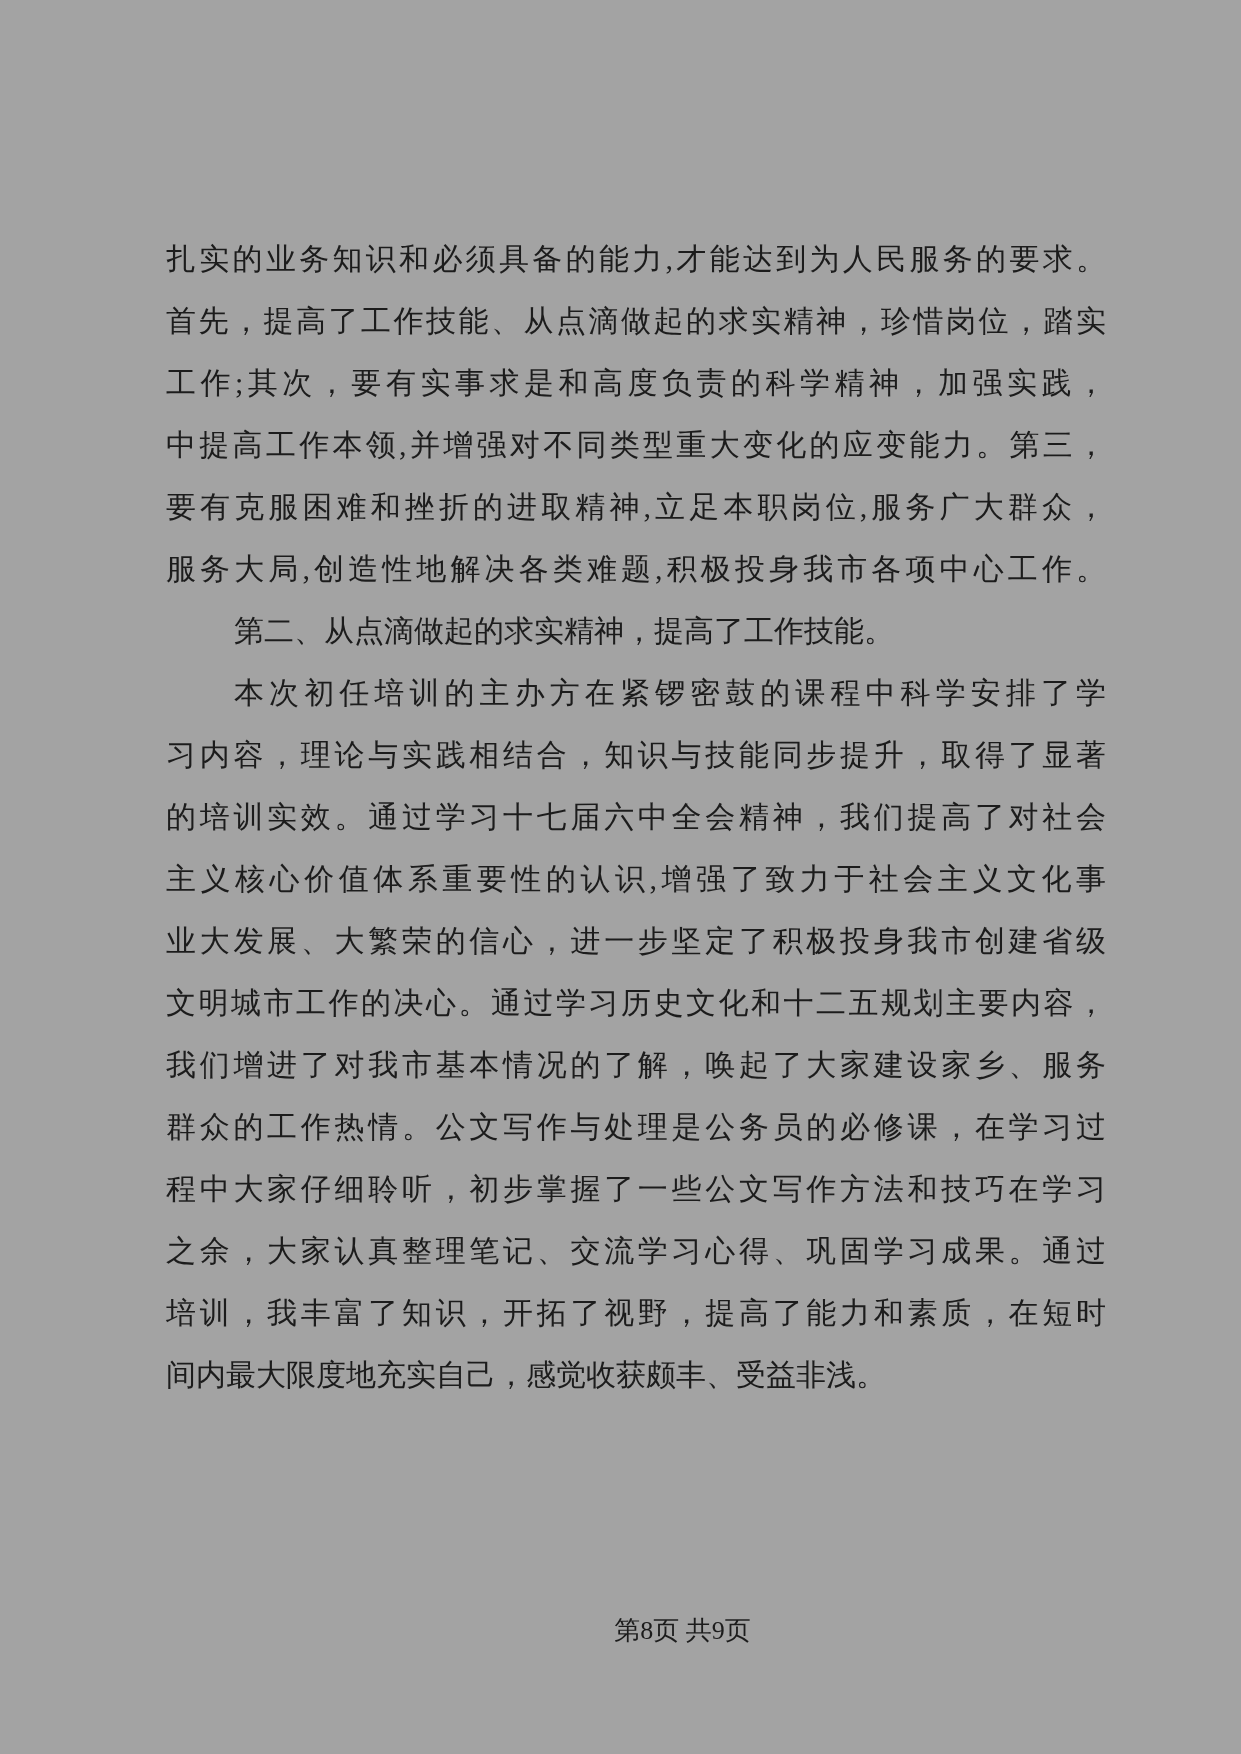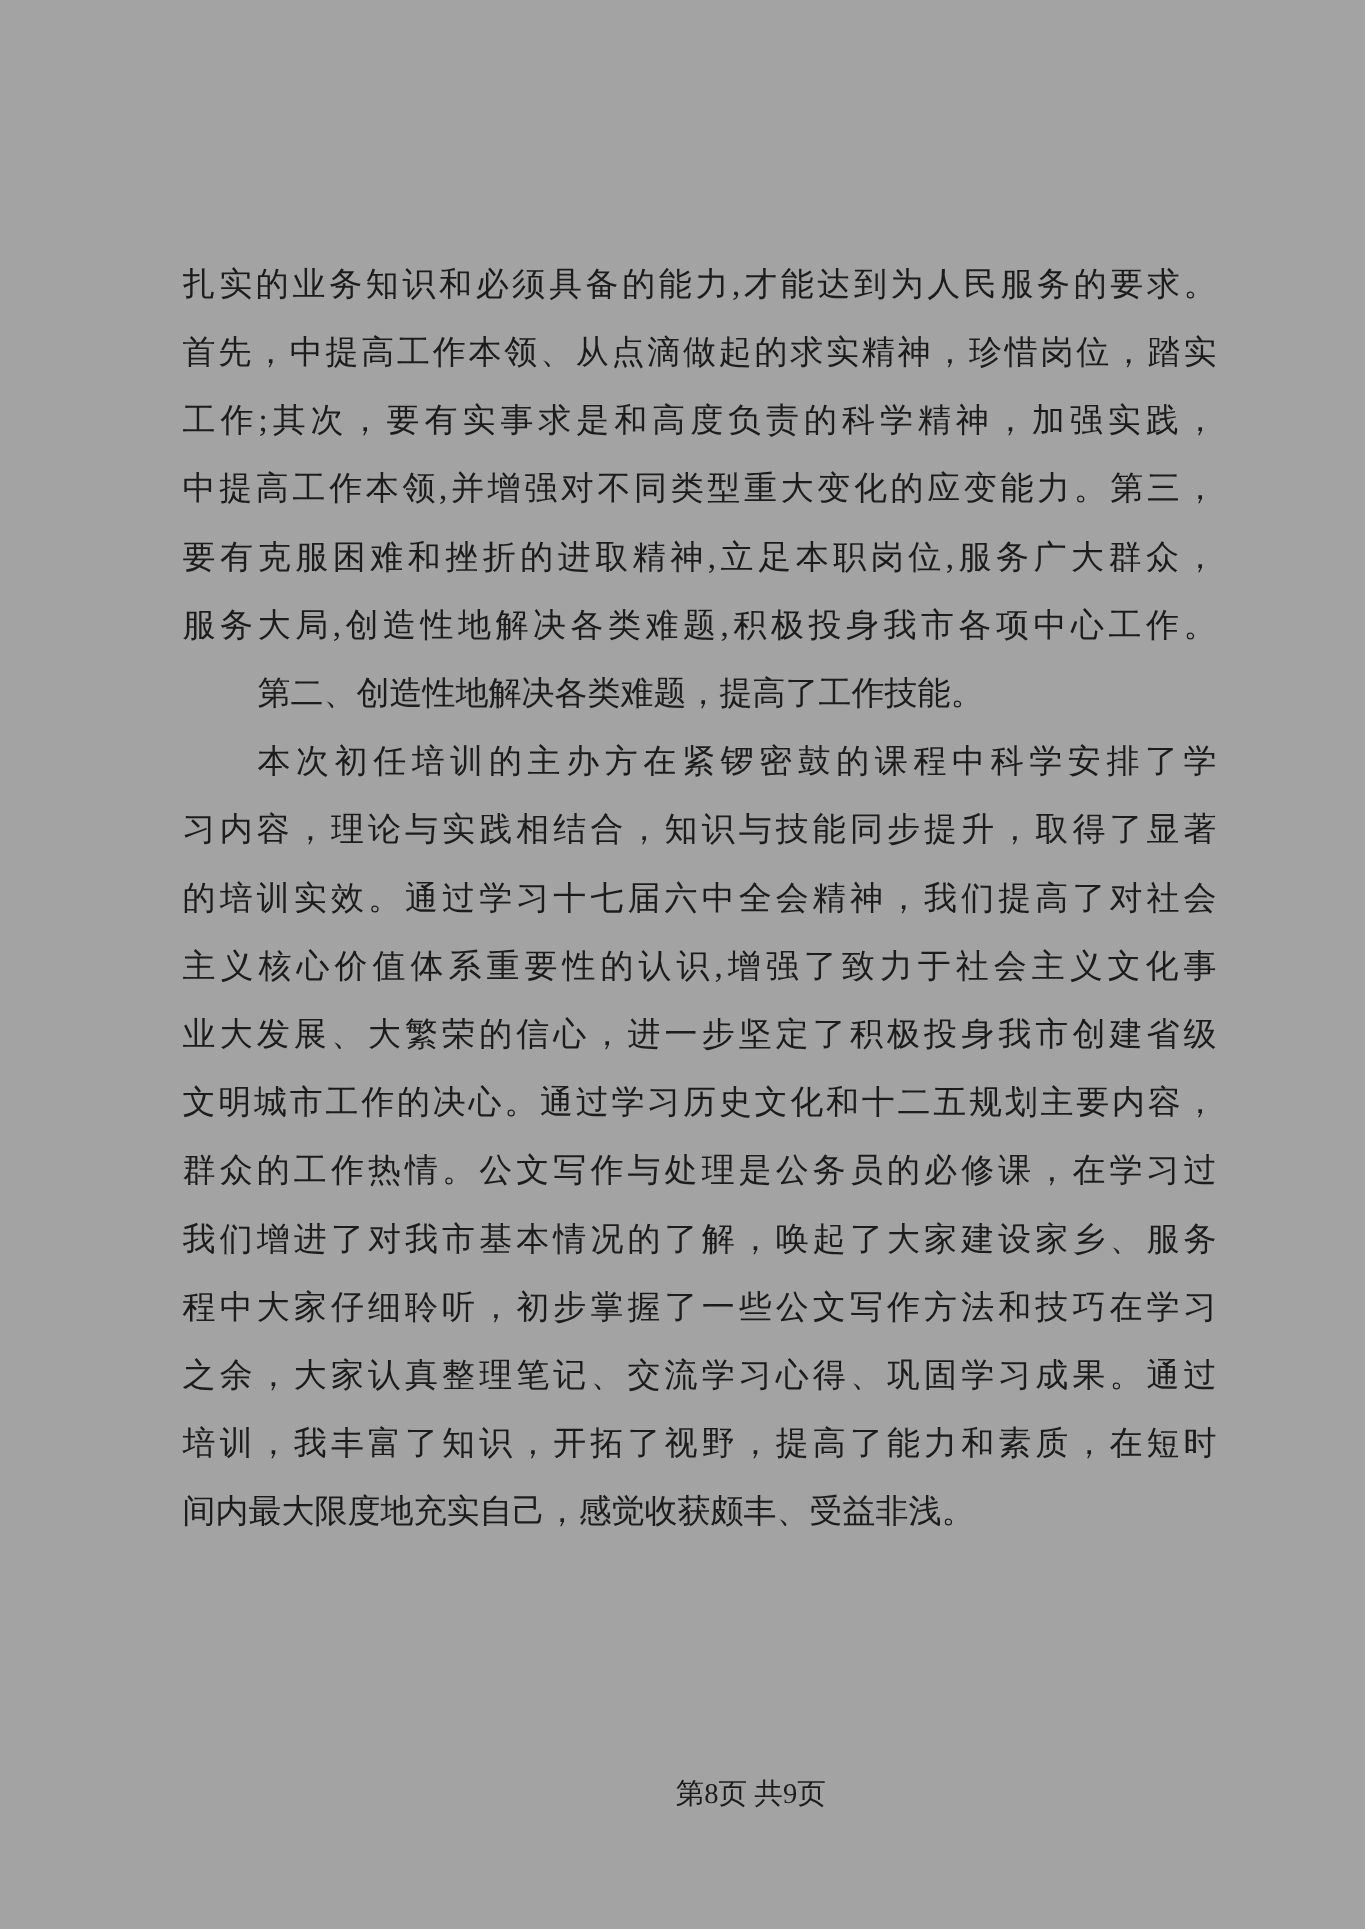--- a/index.html
+++ b/index.html
@@ -47,34 +47,34 @@
     line-height: 38px;
     color: #1c1c1c;
   }
 </style>
 </head>
 <body>
 
 <div class="page">
   <main class="doc-body">
       <div class="text-line justify">扎实的业务知识和必须具备的能力,才能达到为人民服务的要求。</div>
-      <div class="text-line justify">首先，中提高工作本领、从点滴做起的求实精神，珍惜岗位，踏实</div>
+      <div class="text-line justify">首先，提高了工作技能、从点滴做起的求实精神，珍惜岗位，踏实</div>
       <div class="text-line justify">工作;其次，要有实事求是和高度负责的科学精神，加强实践，</div>
       <div class="text-line justify">中提高工作本领,并增强对不同类型重大变化的应变能力。第三，</div>
       <div class="text-line justify">要有克服困难和挫折的进取精神,立足本职岗位,服务广大群众，</div>
       <div class="text-line justify">服务大局,创造性地解决各类难题,积极投身我市各项中心工作。</div>
-      <div class="text-line indent">第二、创造性地解决各类难题，提高了工作技能。</div>
+      <div class="text-line indent">第二、从点滴做起的求实精神，提高了工作技能。</div>
       <div class="text-line justify indent">本次初任培训的主办方在紧锣密鼓的课程中科学安排了学</div>
       <div class="text-line justify">习内容，理论与实践相结合，知识与技能同步提升，取得了显著</div>
       <div class="text-line justify">的培训实效。通过学习十七届六中全会精神，我们提高了对社会</div>
       <div class="text-line justify">主义核心价值体系重要性的认识,增强了致力于社会主义文化事</div>
       <div class="text-line justify">业大发展、大繁荣的信心，进一步坚定了积极投身我市创建省级</div>
       <div class="text-line justify">文明城市工作的决心。通过学习历史文化和十二五规划主要内容，</div>
+      <div class="text-line justify">我们增进了对我市基本情况的了解，唤起了大家建设家乡、服务</div>
       <div class="text-line justify">群众的工作热情。公文写作与处理是公务员的必修课，在学习过</div>
-      <div class="text-line justify">我们增进了对我市基本情况的了解，唤起了大家建设家乡、服务</div>
       <div class="text-line justify">程中大家仔细聆听，初步掌握了一些公文写作方法和技巧在学习</div>
       <div class="text-line justify">之余，大家认真整理笔记、交流学习心得、巩固学习成果。通过</div>
       <div class="text-line justify">培训，我丰富了知识，开拓了视野，提高了能力和素质，在短时</div>
       <div class="text-line">间内最大限度地充实自己，感觉收获颇丰、受益非浅。</div>
     </main>
   <footer class="page-footer">
     <span>第8页 共9页</span>
   </footer>
 </div>
 

